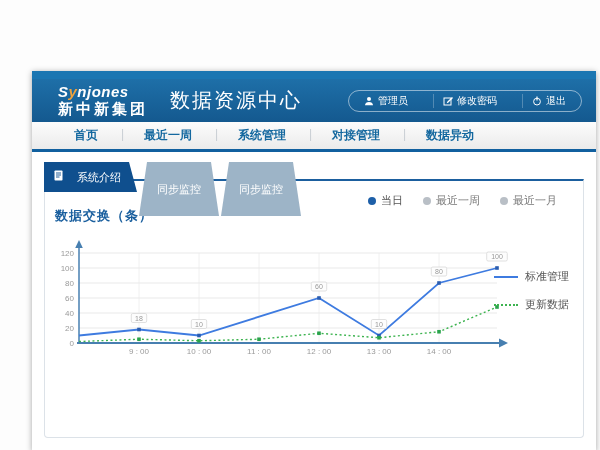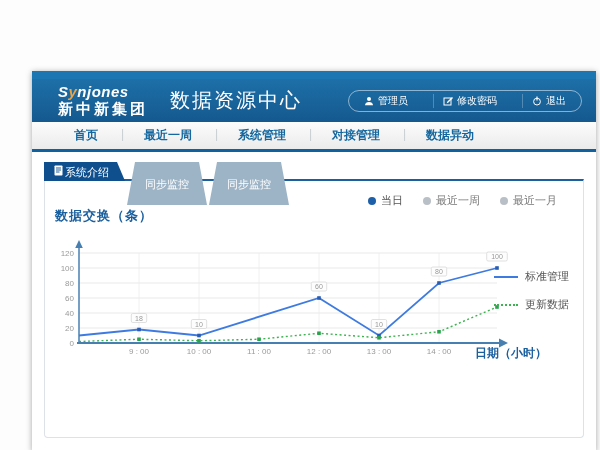--- a/index.html
+++ b/index.html
@@ -27,21 +27,21 @@
   .pill-item svg{display:block;}
   
   .nav{height:27px;background:linear-gradient(#fcfcfc,#ebebeb);border-bottom:3px solid #11609f;
     display:flex;align-items:center;padding-left:19px;}
   .nav-item{color:#14689f;font-size:12px;font-weight:bold;padding:0 23px;cursor:pointer;position:relative;}
   .nav-item:not(:last-child)::after{content:"|";color:#c9ced3;font-weight:normal;
     position:absolute;right:-3px;top:0;}
   
   .content{position:relative;height:299px;background:#fff;}
   .tabs{position:absolute;left:12px;top:10px;display:flex;gap:2px;z-index:2;}
-  .tab{height:19px;line-height:17px;font-size:11px;color:#fff;display:flex;align-items:flex-end;gap:2px;
+  .tab{height:30px;line-height:17px;font-size:11px;color:#fff;display:flex;align-items:center;gap:14px;
     cursor:pointer;}
   .tab.active{background:#0f4f8e;padding:0 16px 0 10px;
     clip-path:polygon(0 0,calc(100% - 8px) 0,100% 100%,0 100%);}
   .tab.inactive{background:#9db4c7;padding:12px 18px;
     clip-path:polygon(8px 0,calc(100% - 8px) 0,100% 100%,0 100%);}
   .panel{position:absolute;left:12px;right:12px;top:27px;height:256px;background:#fff;
     border:1px solid #dce2e8;border-top:2px solid #1b5f9e;border-radius:0 0 4px 4px;}
   
   .radios{position:absolute;top:12px;right:26px;display:flex;gap:20px;align-items:center;
     font-size:11px;color:#777;}
@@ -206,21 +206,20 @@
           <polyline points="30,110.5 90,108.25 150,109.75 210,108.25 270,102.25 330,106.75 390,100.75 448,76" fill="none" stroke="#3cb34f" stroke-width="1.4" stroke-dasharray="2 2.5"></polyline>
           <rect x="88.2" y="106.45" width="3.6" height="3.6" fill="#2aa34c"></rect>
           <rect x="148.2" y="107.95" width="3.6" height="3.6" fill="#2aa34c"></rect>
           <rect x="208.2" y="106.45" width="3.6" height="3.6" fill="#2aa34c"></rect>
           <rect x="268.2" y="100.45" width="3.6" height="3.6" fill="#2aa34c"></rect>
           <rect x="328.2" y="104.95" width="3.6" height="3.6" fill="#2aa34c"></rect>
           <rect x="388.2" y="98.95" width="3.6" height="3.6" fill="#2aa34c"></rect>
           <rect x="446.2" y="74.2" width="3.6" height="3.6" fill="#2aa34c"></rect>
         </svg>
 
-      <div class="xlabel">日期（小时）</div>
 
       <div class="chart-legend">
         <div class="legend-entry">
           <span class="legend-line solid"></span>
           <span>标准管理</span>
         </div>
         <div class="legend-entry">
           <span class="legend-line dotted"></span>
           <span>更新数据</span>
         </div>

